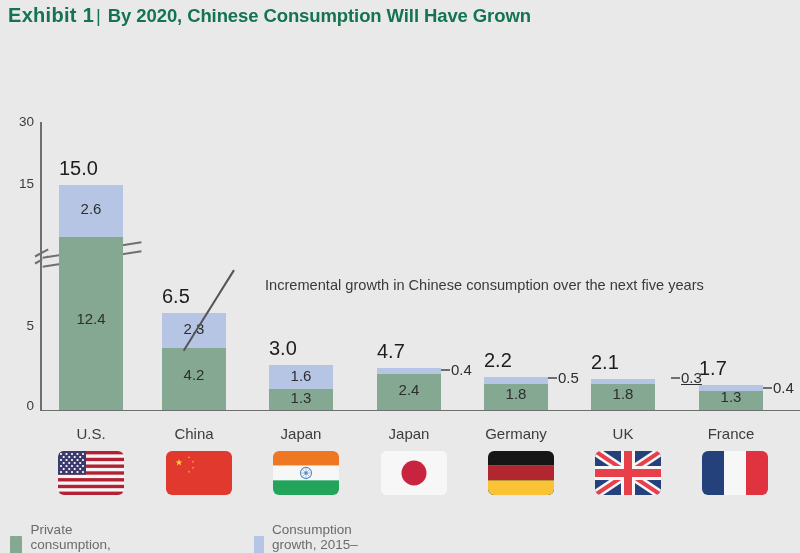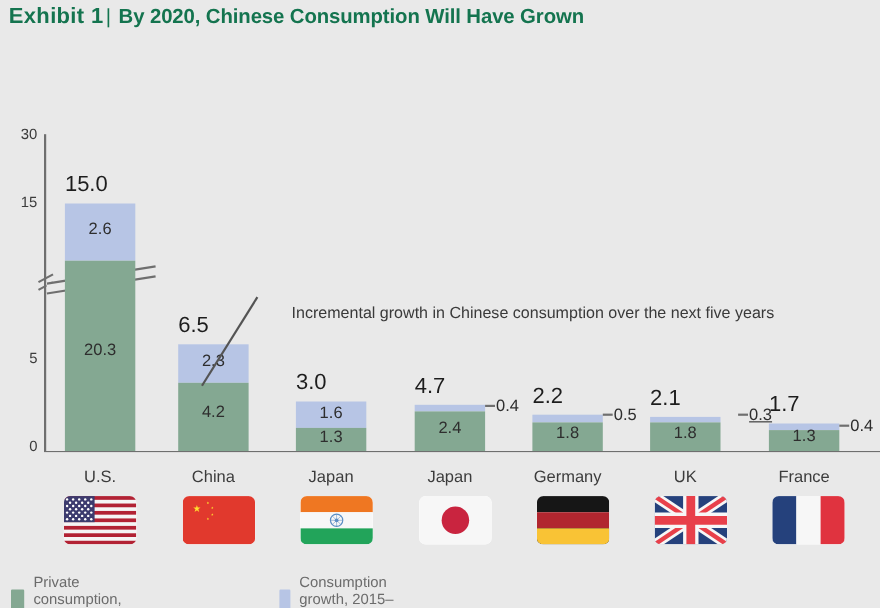--- a/index.html
+++ b/index.html
@@ -147,21 +147,21 @@
     <div class="barbreak">
       <span class="band"></span>
         <span class="ln a"></span>
         <span class="ln b"></span>
     </div>
 
     <div class="bar" style="left:59px;top:185px;width:64px;height:225px;">
       <div class="seg blue" style="top:0px;height:52px;"></div>
       <div class="seg green" style="top:52px;height:173px;"></div>
       <div class="seg-label" style="top:15px;">2.6</div>
-      <div class="seg-label" style="top:125px;">20.3</div>
+      <div class="seg-label" style="top:125px;">12.4</div>
       <div class="total-label" style="top:-28px;">15.0</div>
     </div>
 
     <div class="bar" style="left:162px;top:313px;width:64px;height:97px;">
       <div class="seg blue" style="top:0px;height:35px;"></div>
       <div class="seg green" style="top:35px;height:62px;"></div>
       <div class="seg-label" style="top:7px;">2.3</div>
       <div class="seg-label" style="top:53px;">4.2</div>
       <div class="total-label" style="top:-28px;">6.5</div>
     </div>

